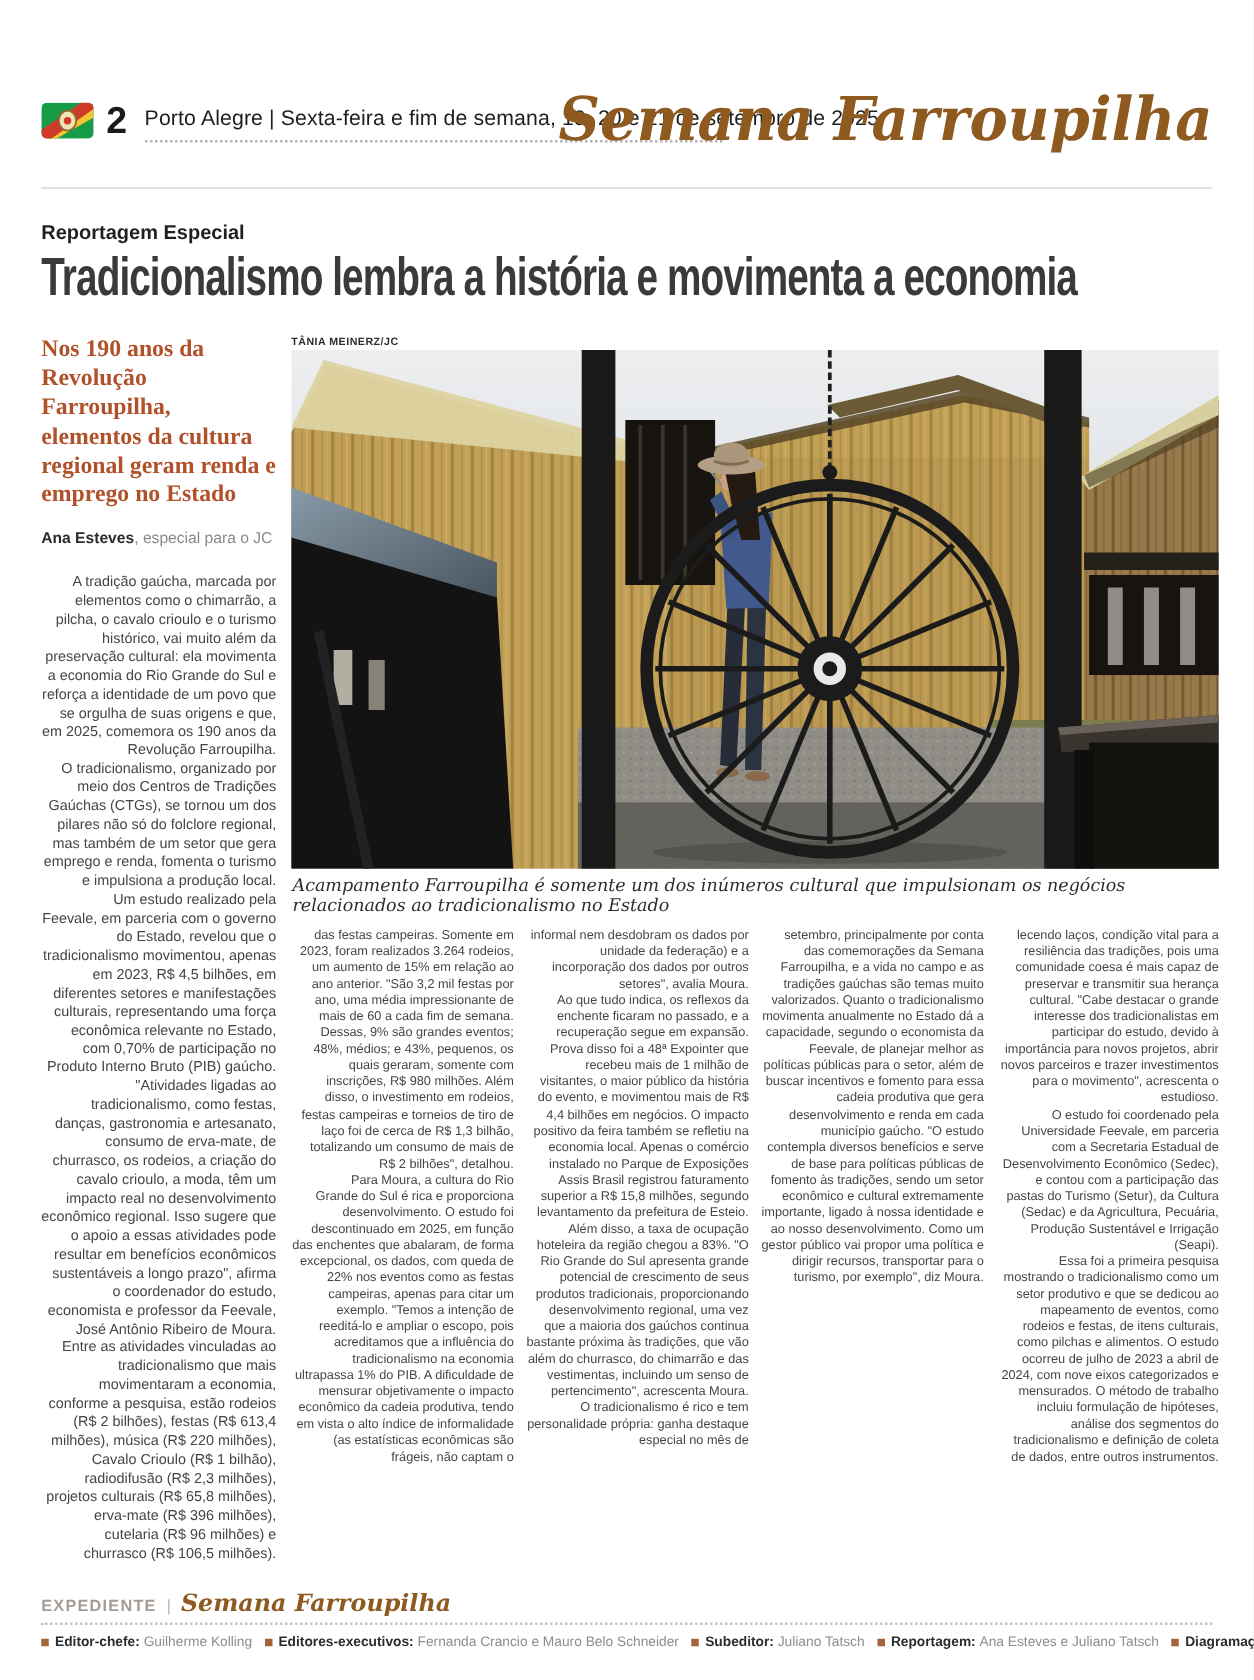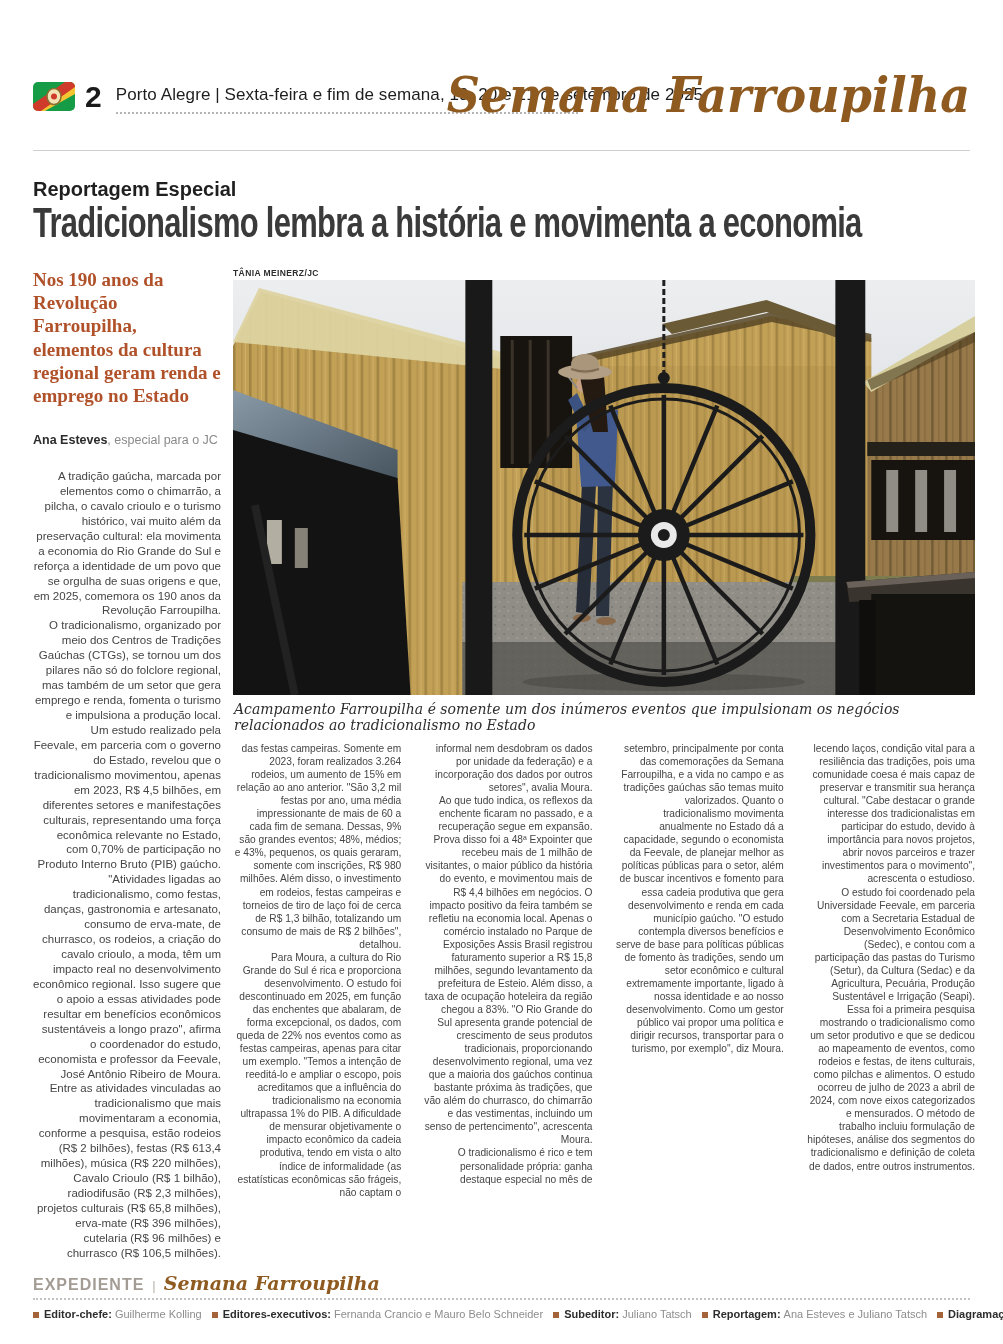--- a/index.html
+++ b/index.html
@@ -11,47 +11,47 @@
   .flag{width:42px;height:29px;border-radius:5px;overflow:hidden;flex:0 0 auto;}
   .page-num{font-size:30px;font-weight:bold;color:#1a1a1a;margin:0 14px 0 10px;line-height:29px;}
   .dateline-wrap{padding-top:3px;}
   .dateline{font-size:17px;color:#1e1e1e;letter-spacing:.1px;}
   .dotline{margin-top:7px;width:462px;border-bottom:2px dotted #b5b5b5;height:0;}
   .masthead{position:absolute;top:-14px;right:0;font-family:"DejaVu Serif",serif;font-style:italic;
             font-weight:bold;font-size:46px;color:#8f5a1f;white-space:nowrap;transform:scaleY(1.05);}
   .toprule{position:absolute;top:150px;left:33px;right:33px;border-top:1px solid #cfcfcf;}
 
   
-  .kicker{position:absolute;top:178px;left:33px;font-size:20px;font-weight:bold;color:#1f1f1f;}
+  .kicker{position:absolute;top:178px;left:33px;font-size:16px;font-weight:bold;color:#1f1f1f;}
   .headline{position:absolute;top:198px;left:33px;width:1250px;font-size:43px;font-weight:bold;
             color:#3a3a3a;letter-spacing:-1px;transform:scaleX(.72);transform-origin:left top;white-space:nowrap;}
 
   
   .content{position:absolute;top:268px;left:33px;right:28px;display:flex;gap:12px;}
   .left-rail{width:188px;flex:0 0 auto;}
   .subhead{font-size:19px;line-height:1.22;font-weight:bold;color:#b0512a;font-family:Liberation Serif, serif;}
-  .byline{margin-top:26px;font-size:12.5px;color:#8a8a8a;}
+  .byline{margin-top:16px;font-size:12.5px;color:#8a8a8a;}
   .byline b{color:#2b2b2b;}
   .rail-body{margin-top:22px;font-size:11.5px;line-height:1.3;color:#454545;}
   .para{margin:0;text-indent:11px;text-align:right;}
   .para.cont{text-indent:0;}
 
   .main-area{flex:1;min-width:0;}
   .photo-credit{font-size:8.5px;font-weight:bold;color:#2e2e2e;text-align:left;letter-spacing:.4px;
                 margin-bottom:2px;}
   .photo-box{width:100%;height:415px;line-height:0;}
   .caption{font-family:"DejaVu Serif",serif;font-style:italic;font-size:14px;color:#2d2d2d;
            padding:6px 0 0 1px;}
-  .cols{display:flex;gap:23px;margin-top:9px;max-height:528px;overflow:hidden;}
+  .cols{display:flex;gap:10px;margin-top:9px;max-height:528px;overflow:hidden;}
   .col{flex:1;min-width:0;font-size:10.2px;line-height:1.28;color:#454545;}
 
   
   .expediente{position:absolute;top:1272px;left:33px;right:33px;}
   .exp-row{display:flex;align-items:baseline;gap:8px;}
-  .exp-label{font-size:16px;font-weight:bold;letter-spacing:1px;color:#a39c94;}
+  .exp-label{font-size:13px;font-weight:bold;letter-spacing:1px;color:#a39c94;}
   .exp-sep{color:#b9b2aa;font-size:13px;}
   .exp-script{font-family:"DejaVu Serif",serif;font-style:italic;font-weight:bold;font-size:19px;
               color:#8f5a1f;}
   .exp-dots{margin-top:4px;border-bottom:2px dotted #c3c3c3;height:0;}
   .credits{margin-top:8px;font-size:11px;color:#8d8d8d;white-space:nowrap;}
   .credit{margin-right:10px;}
   .bullet{display:inline-block;width:6px;height:6px;background:#a4643a;margin-right:5px;}
   .credit b{color:#2d2d2d;}
 </style>
 </head>
@@ -220,21 +220,21 @@
                 <line x1="432" y1="255" x2="531.0" y2="156.0"></line>
                 <line x1="432" y1="255" x2="561.3" y2="201.4"></line>
               </g>
             <circle cx="432" cy="255" r="26" fill="#1b1b1b"></circle>
             <circle cx="432" cy="255" r="13" fill="#e9e9e9"></circle>
             <circle cx="432" cy="255" r="6" fill="#1b1b1b"></circle>
           </g>
         </svg>
       </div>
 
-      <div class="caption">Acampamento Farroupilha é somente um dos inúmeros eventos que impulsionam os negócios relacionados ao tradicionalismo no Estado</div>
+      <div class="caption">Acampamento Farroupilha é somente um dos inúmeros cultural que impulsionam os negócios relacionados ao tradicionalismo no Estado</div>
 
       <div class="cols">
         <div class="col">
             <p class="para cont">das festas campeiras. Somente em 2023, foram realizados 3.264 rodeios, um aumento de 15% em relação ao ano anterior. "São 3,2 mil festas por ano, uma média impressionante de mais de 60 a cada fim de semana. Dessas, 9% são grandes eventos; 48%, médios; e 43%, pequenos, os quais geraram, somente com inscrições, R$ 980 milhões. Além disso, o investimento em rodeios, festas campeiras e torneios de tiro de laço foi de cerca de R$ 1,3 bilhão, totalizando um consumo de mais de R$ 2 bilhões", detalhou.</p>
             <p class="para">Para Moura, a cultura do Rio Grande do Sul é rica e proporciona desenvolvimento. O estudo foi descontinuado em 2025, em função das enchentes que abalaram, de forma excepcional, os dados, com queda de 22% nos eventos como as festas campeiras, apenas para citar um exemplo. "Temos a intenção de reeditá-lo e ampliar o escopo, pois acreditamos que a influência do tradicionalismo na economia ultrapassa 1% do PIB. A dificuldade de mensurar objetivamente o impacto econômico da cadeia produtiva, tendo em vista o alto índice de informalidade (as estatísticas econômicas são frágeis, não captam o</p>
           </div>
         <div class="col">
             <p class="para cont">informal nem desdobram os dados por unidade da federação) e a incorporação dos dados por outros setores", avalia Moura.</p>
             <p class="para">Ao que tudo indica, os reflexos da enchente ficaram no passado, e a recuperação segue em expansão. Prova disso foi a 48ª Expointer que recebeu mais de 1 milhão de visitantes, o maior público da história do evento, e movimentou mais de R$ 4,4 bilhões em negócios. O impacto positivo da feira também se refletiu na economia local. Apenas o comércio instalado no Parque de Exposições Assis Brasil registrou faturamento superior a R$ 15,8 milhões, segundo levantamento da prefeitura de Esteio. Além disso, a taxa de ocupação hoteleira da região chegou a 83%. "O Rio Grande do Sul apresenta grande potencial de crescimento de seus produtos tradicionais, proporcionando desenvolvimento regional, uma vez que a maioria dos gaúchos continua bastante próxima às tradições, que vão além do churrasco, do chimarrão e das vestimentas, incluindo um senso de pertencimento", acrescenta Moura.</p>
             <p class="para">O tradicionalismo é rico e tem personalidade própria: ganha destaque especial no mês de</p>

